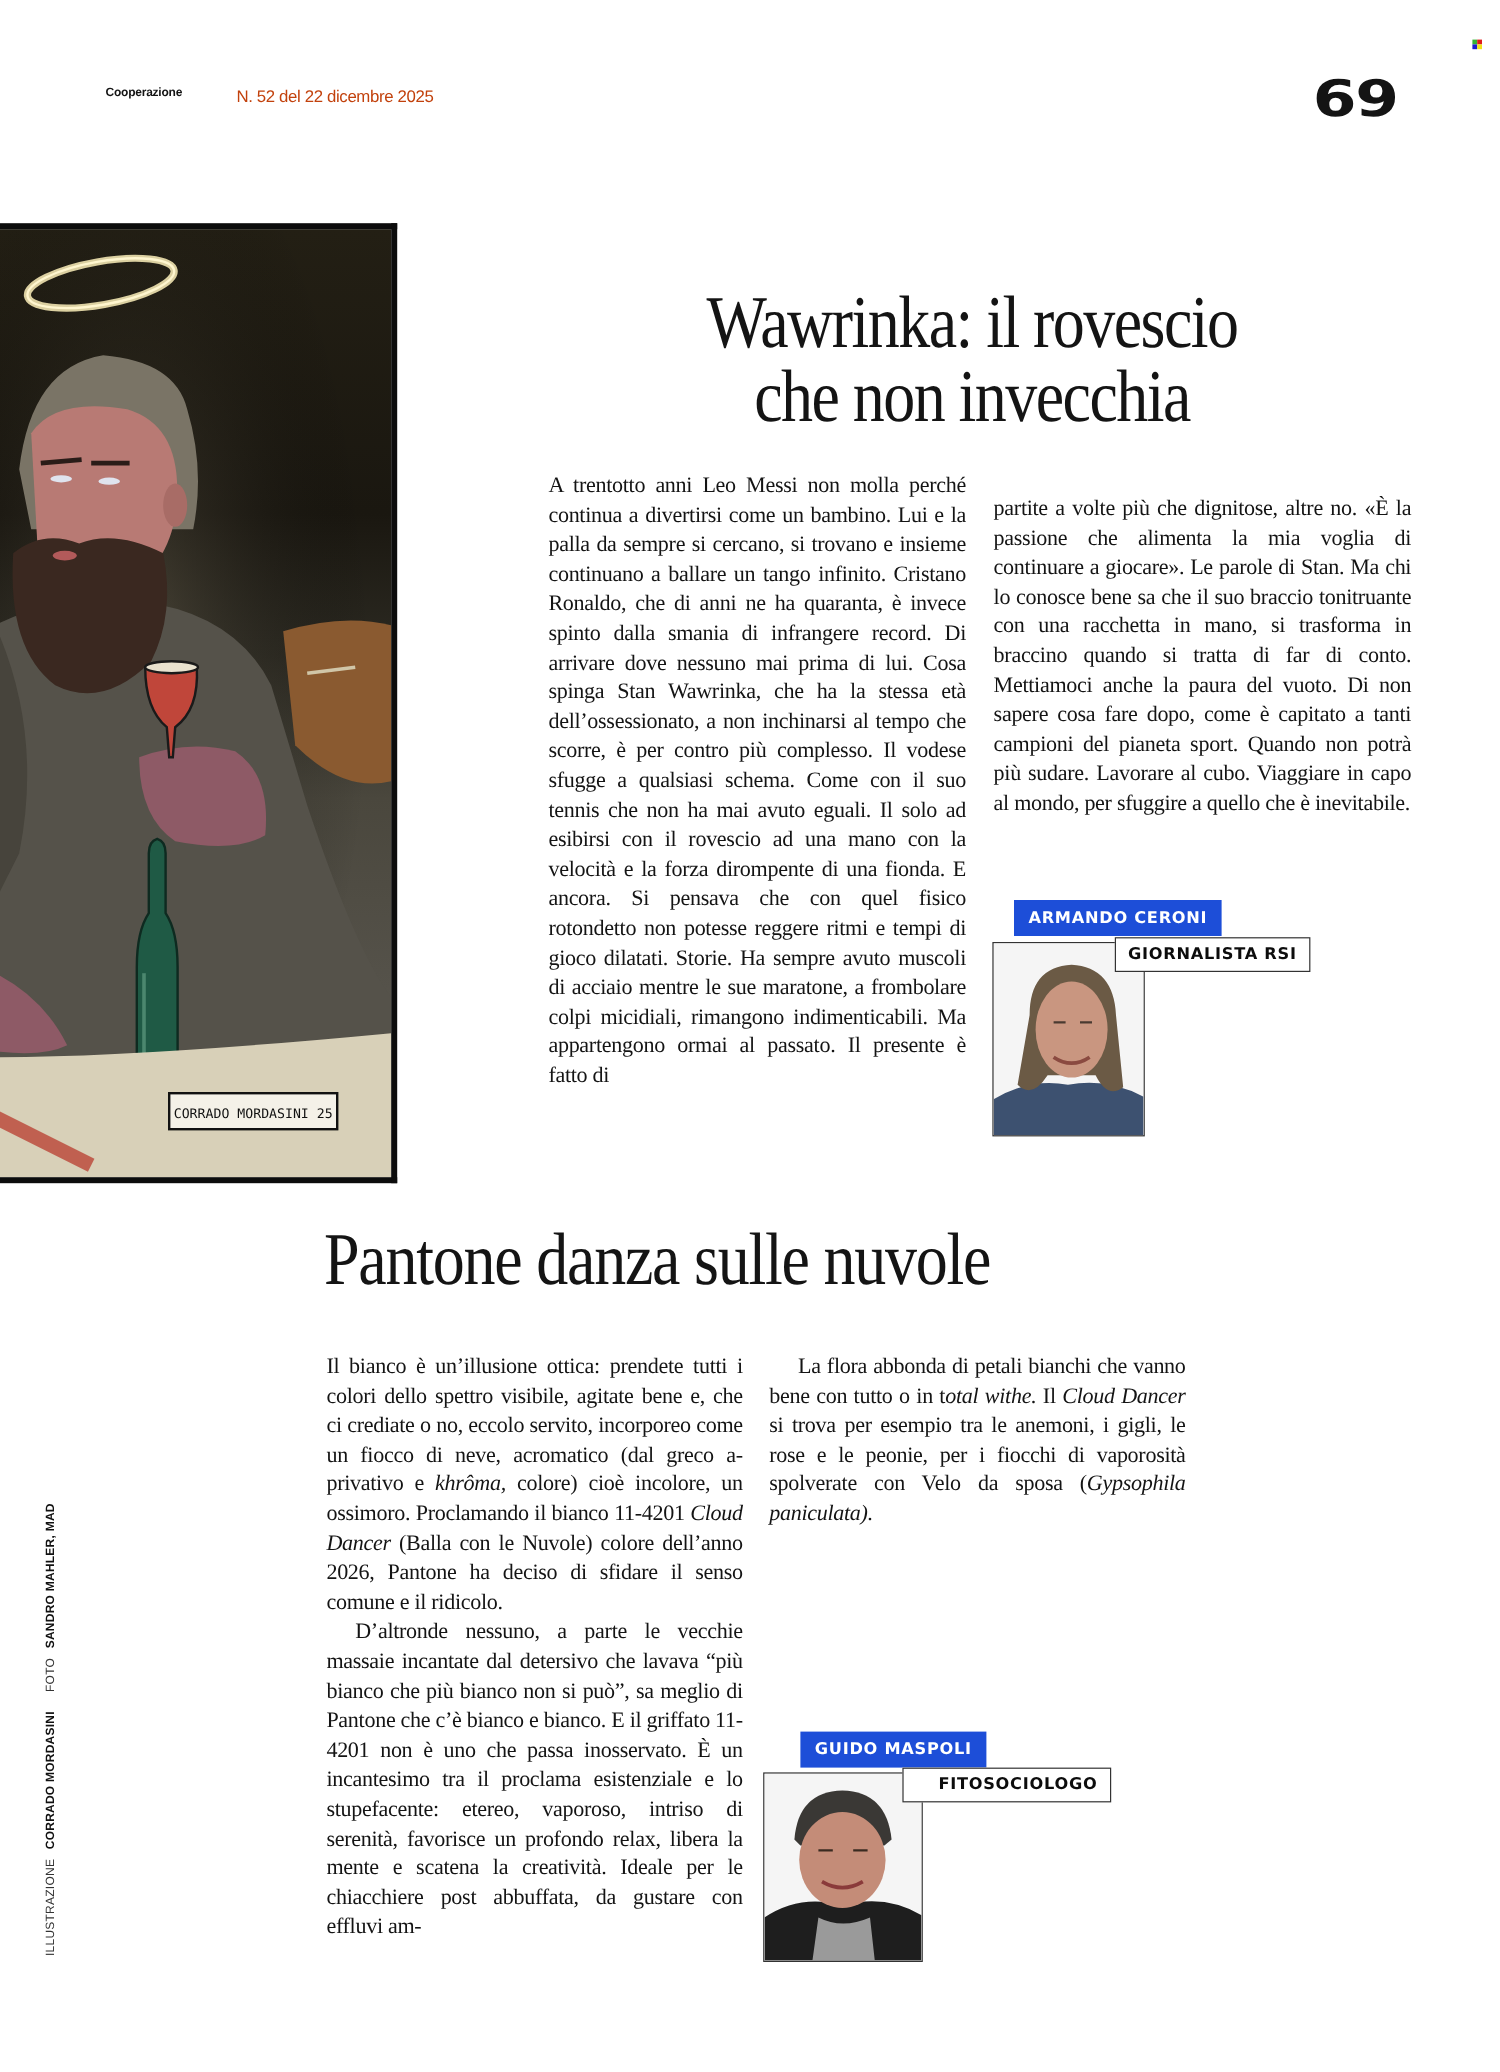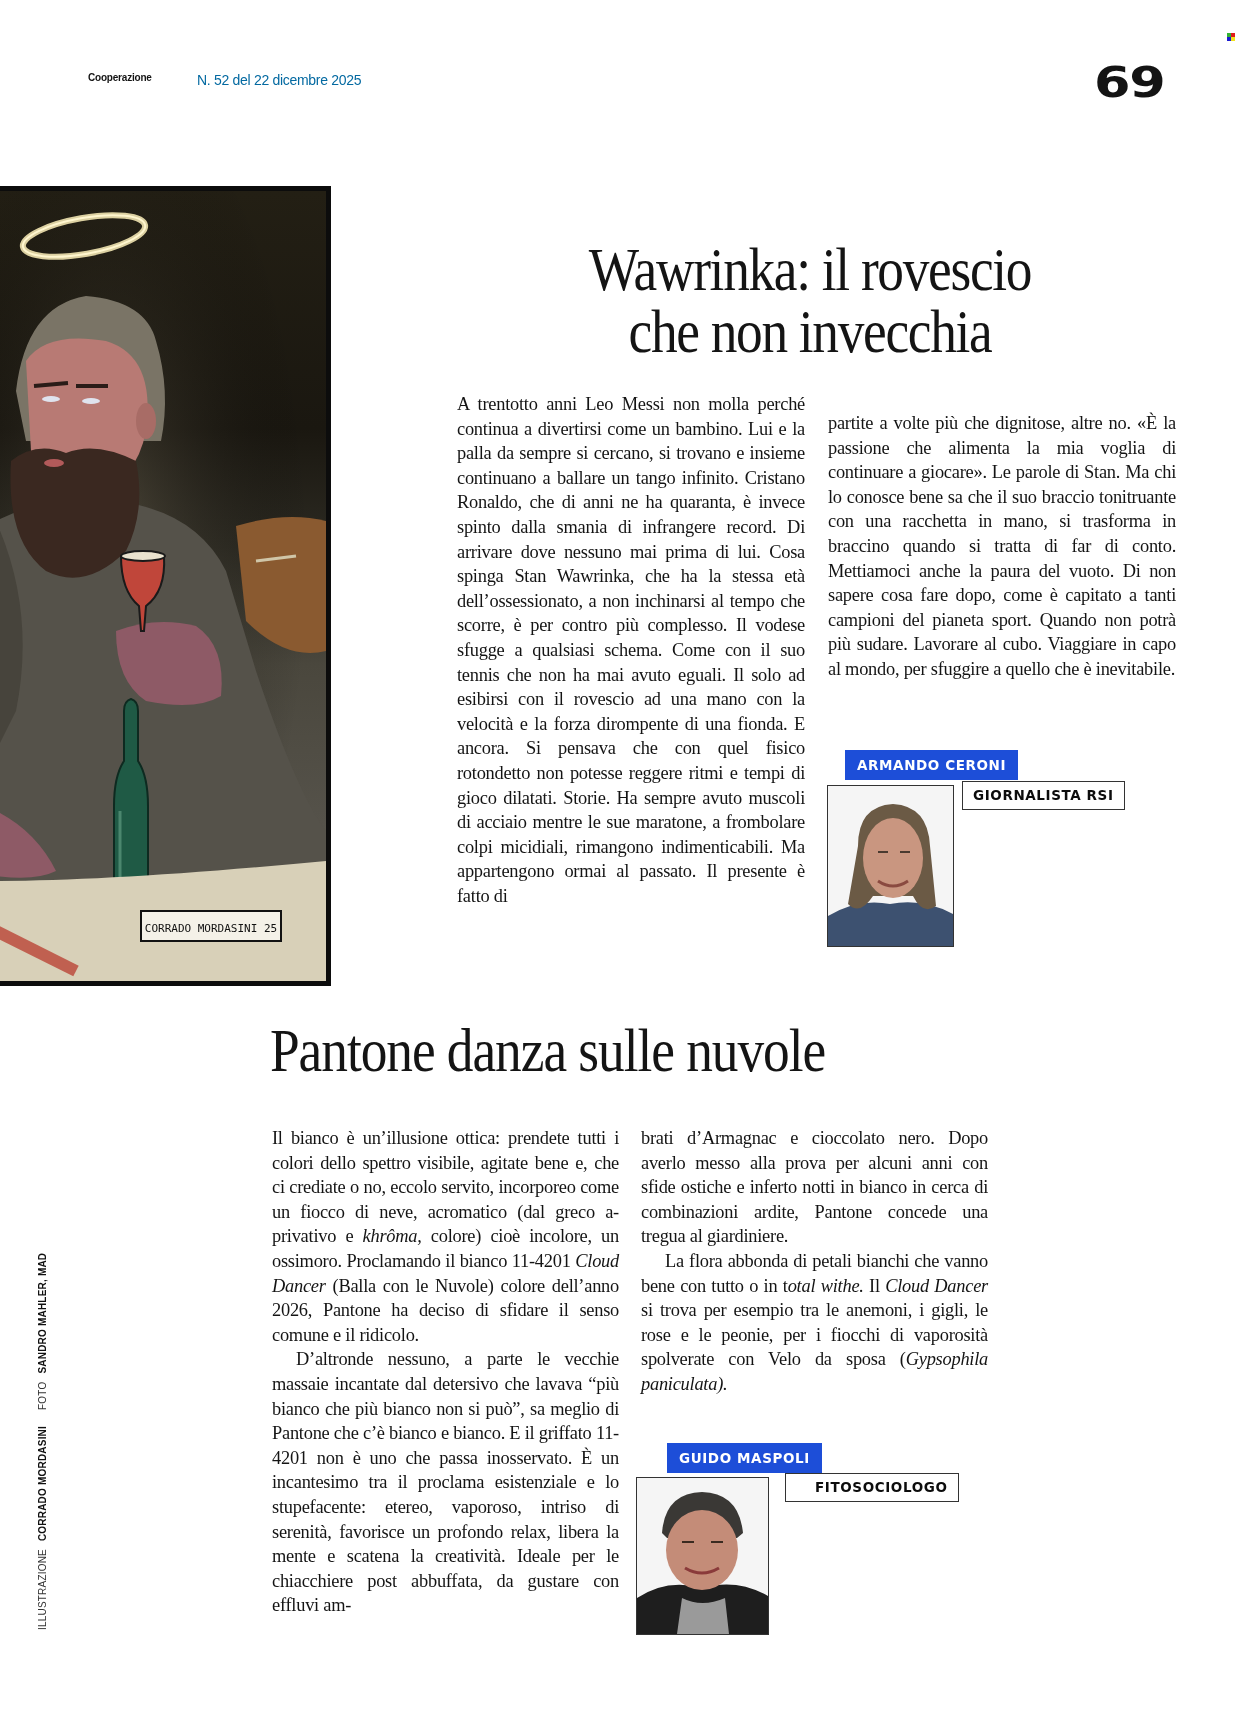--- a/index.html
+++ b/index.html
@@ -5,40 +5,40 @@
     html, body { margin: 0; padding: 0; }
     body {
       width: 1250px; height: 1727px; position: relative; overflow: hidden;
       background: #ffffff; color: #141414;
       font-family: "Liberation Serif", "DejaVu Serif", serif;
     }
     .abs { position: absolute; }
 
     
     .hdr-pub { left: 88px; top: 72px; font-family: "Liberation Sans", "DejaVu Sans", sans-serif; font-weight: bold; font-size: 10px; letter-spacing: -0.2px; }
-    .hdr-issue { left: 197px; top: 72px; font-family: "Liberation Sans", "DejaVu Sans", sans-serif; font-size: 14px; letter-spacing: -0.3px; color: #0369a1; }
+    .hdr-issue { left: 197px; top: 72px; font-family: "Liberation Sans", "DejaVu Sans", sans-serif; font-size: 14px; letter-spacing: -0.3px; color: #c2410c; }
     .hdr-page { left: 1094px; top: 62px; font-family: "DejaVu Sans", sans-serif; font-weight: bold; font-size: 42px; letter-spacing: -1px; line-height: 1; transform: scaleX(1.25); transform-origin: left; }
     .reg-mark { left: 1227px; top: 33px; width: 8px; height: 8px; display: grid; grid-template-columns: 4px 4px; grid-template-rows: 4px 4px; }
     .reg-mark i { display: block; }
 
     
     .illus { left: -4px; top: 186px; width: 330px; height: 790px; border: 5px solid #0c0c0c; border-left: none; overflow: hidden; background: linear-gradient(180deg, #231f14 0%, #1a1710 30%, #2c2a22 45%, #4a473d 60%, #55524a 80%, #6a6556 100%); }
     .illus svg { width: 100%; height: 100%; display: block; }
 
     
     .title1 { left: 470px; top: 238px; width: 680px; text-align: center; font-size: 62px; line-height: 62px; letter-spacing: -1.5px; transform: scaleX(0.86); transform-origin: center; }
     .col { font-size: 18.4px; line-height: 24.6px; text-align: justify; hyphens: manual; letter-spacing: -0.25px; }
     .col p { margin: 0; }
     .col .indent { text-indent: 24px; }
     .a1c1 { left: 457px; top: 392px; width: 348px; }
     .a1c2 { left: 828px; top: 411px; width: 348px; }
 
     
     .tag-name { background: #1d4ed8; color: #fff; font-family: "DejaVu Sans", sans-serif; font-weight: bold; font-size: 13.5px; letter-spacing: 0.6px; padding: 0 12px; height: 30px; line-height: 30px; white-space: nowrap; }
-    .tag-role { background: #fff; color: #0c0c0c; border: 1.5px solid #333; font-family: "DejaVu Sans", sans-serif; font-weight: bold; font-size: 13.5px; letter-spacing: 0.6px; padding: 0 10px; height: 27px; line-height: 27px; white-space: nowrap; margin-left: 33px; }
+    .tag-role { background: #fff; color: #0c0c0c; border: 1.5px solid #333; font-family: "DejaVu Sans", sans-serif; font-weight: bold; font-size: 13.5px; letter-spacing: 0.6px; padding: 0 10px; height: 27px; line-height: 27px; white-space: nowrap; }
     .photo { border: 1.5px solid #333; overflow: hidden; background: #f2f2f2; }
     .photo svg { display: block; width: 100%; height: 100%; }
 
     .a1-name { left: 845px; top: 750px; }
     .a1-role { left: 929px; top: 781px; }
     .a1-photo { left: 827px; top: 785px; width: 125px; height: 160px; }
 
     
     .title2 { left: 270px; top: 1015px; width: 720px; font-size: 62px; line-height: 70px; letter-spacing: -1.2px; transform: scaleX(0.86); transform-origin: left; white-space: nowrap; }
     .a2c1 { left: 272px; top: 1126px; width: 347px; }
@@ -139,21 +139,20 @@
 <div class="abs tag-name a1-name">ARMANDO CERONI</div>
 <div class="abs tag-role a1-role">GIORNALISTA RSI</div>
 
 <div class="abs title2">Pantone danza sulle nuvole</div>
 
 <div class="abs col a2c1">
   <p><span>Il bianco è un’illusione ottica: prendete tutti i colori dello spettro visibile, agitate bene e, che ci crediate o no, eccolo servito, incorporeo come un fiocco di neve, acromatico (dal greco a- privativo e </span><em>khrôma,</em><span> colore) cioè incolore, un ossimoro. Proclamando il bianco 11-4201 </span><em>Cloud Dancer</em><span> (Balla con le Nuvole) colore dell’anno 2026, Pantone ha deciso di sfidare il senso comune e il ridicolo.</span></p>
   <p class="indent">D’altronde nessuno, a parte le vecchie massaie incantate dal detersivo che lavava “più bianco che più bianco non si può”, sa meglio di Pantone che c’è bianco e bianco. E il griffato 11-4201 non è uno che passa inosservato. È un incantesimo tra il proclama esistenziale e lo stupefacente: etereo, vaporoso, intriso di serenità, favorisce un profondo relax, libera la mente e scatena la creatività. Ideale per le chiacchiere post abbuffata, da gustare con effluvi am-</p>
 </div>
 <div class="abs col a2c2">
-  <p>brati d’Armagnac e cioccolato nero. Dopo averlo messo alla prova per alcuni anni con sfide ostiche e inferto notti in bianco in cerca di combinazioni ardite, Pantone concede una tregua al giardiniere.</p>
   <p class="indent"><span>La flora abbonda di petali bianchi che vanno bene con tutto o in t</span><em>otal withe.</em><span> Il </span><em>Cloud Dancer</em><span> si trova per esempio tra le anemoni, i gigli, le rose e le peonie, per i fiocchi di vaporosità spolverate con Velo da sposa (</span><em>Gypsophila paniculata).</em></p>
 </div>
 
 <div class="abs photo a2-photo">
   <svg viewBox="0 0 131 156" preserveAspectRatio="none">
     <rect width="131" height="156" fill="#f5f5f5"></rect>
     <path d="M0 156 L0 120 Q30 100 65 110 Q100 100 131 118 L131 156 Z" fill="#1e1e1e"></path>
     <path d="M40 156 L45 120 Q65 130 88 120 L92 156 Z" fill="#9a9a9a"></path>
     <path d="M25 55 Q28 15 65 14 Q102 15 106 55 L100 60 L30 60 Z" fill="#3a3835"></path>
     <ellipse cx="65" cy="72" rx="36" ry="40" fill="#c48c78"></ellipse>

